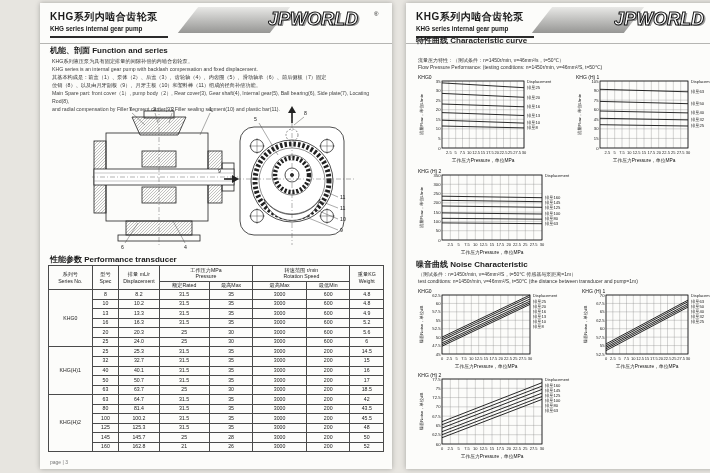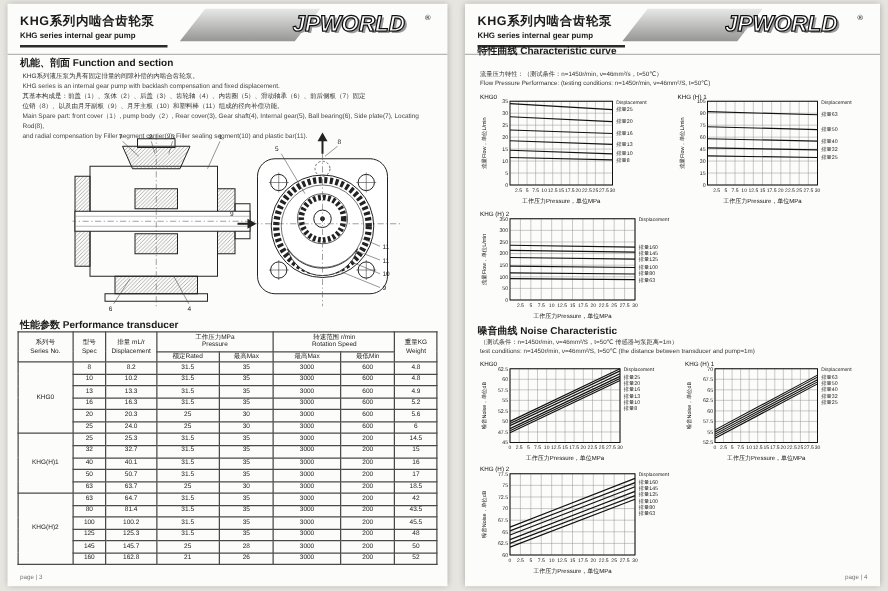--- a/index.html
+++ b/index.html
@@ -1,19 +1,19 @@
 <!DOCTYPE html>
 <html><head>
 <meta charset="utf-8">
 <style>
   html,body{margin:0;padding:0;}
   body{background:#d8d6d1;}
   .stage{position:relative;width:710px;height:473px;background:#e7e5e0;overflow:hidden;
          font-family:"Liberation Sans","DejaVu Sans",sans-serif;color:#1a1a1a;}
-  .page{position:absolute;top:3px;height:466px;background:#fcfcfa;box-shadow:0 0 5px rgba(0,0,0,.28);}
+  .page{position:absolute;top:3px;height:466px;background:#fcfcfa;box-shadow:0 0 5px rgba(0,0,0,.28);margin-left:34px;}
   .page-left{left:6px;width:352px;}
   .page-right{left:372px;width:332px;}
 
   
   .hdr-title{position:absolute;left:10px;top:7px;z-index:2;}
   .hdr-title .cn{font-weight:bold;font-size:10px;letter-spacing:.5px;}
   .hdr-title .en{font-weight:bold;font-size:6.3px;margin-top:1px;}
   .hdr-underline{position:absolute;left:10px;top:33px;width:118px;height:2px;background:#2b2b2b;}
   .swoosh{position:absolute;left:148px;top:4px;width:92px;height:26px;
           background:linear-gradient(180deg,#e8e8e6,#969694);transform:skewX(-38deg);}
@@ -53,21 +53,21 @@
     <div class="hdr-underline"></div>
     <div class="logo">
       <svg width="116" height="24">
         <text x="2" y="18" font-size="18" font-weight="bold" font-style="italic" fill="#9a9a9a">JPWORLD</text>
         <text x="0" y="17" font-size="18" font-weight="bold" font-style="italic" fill="#ffffff" stroke="#111" stroke-width="1">JPWORLD</text>
         <text x="106" y="8" font-size="6" fill="#111">®</text>
       </svg>
     </div>
     <div class="hdr-line"></div>
 
-    <div class="sec-h" style="top:42px">机能、剖面 Function and section</div>
+    <div class="sec-h" style="top:42px">机能、剖面 Function and series</div>
 
     <div class="para" style="top:54px">
       <div>KHG系列液压泵为具有固定排量的间隙补偿的内啮合齿轮泵。</div>
       <div class="en-line">KHG series is an internal gear pump with backlash compensation and fixed displacement.</div>
       <div>其基本构成是：前盖（1）、泵体（2）、后盖（3）、齿轮轴（4）、内齿圈（5）、滑动轴承（6）、前后侧板（7）固定</div>
       <div>位销（8）、以及由月牙副板（9）、月牙主板（10）和塑料棒（11）组成的径向补偿功能。</div>
       <div class="en-line">Main Spare part: front cover（1）, pump body（2）, Rear cover(3), Gear shaft(4), Internal gear(5), Ball bearing(6), Side plate(7), Locating Rod(8),</div>
       <div class="en-line">and radial compensation by Filler segment carrier(9), Filler sealing segment(10) and plastic bar(11).</div>
     </div>
 

